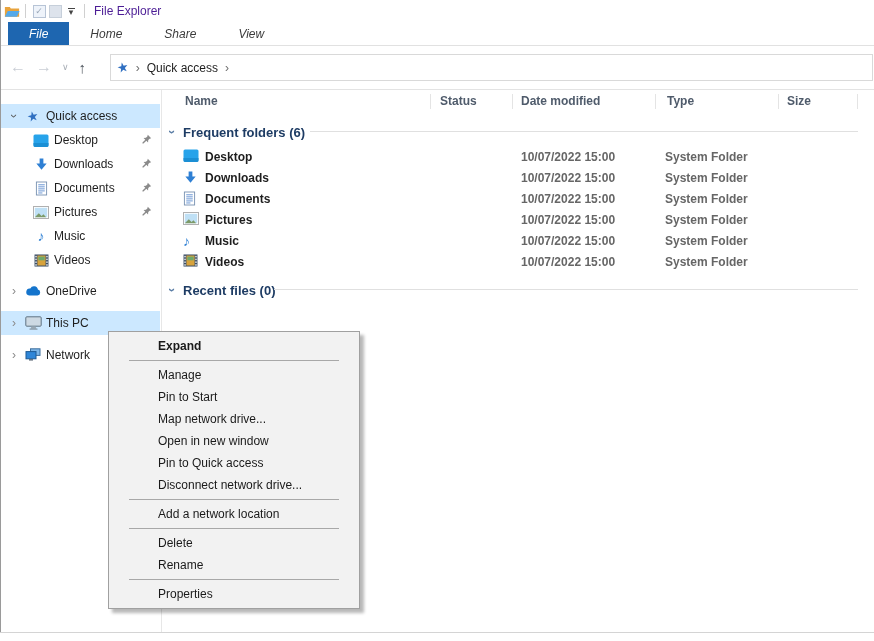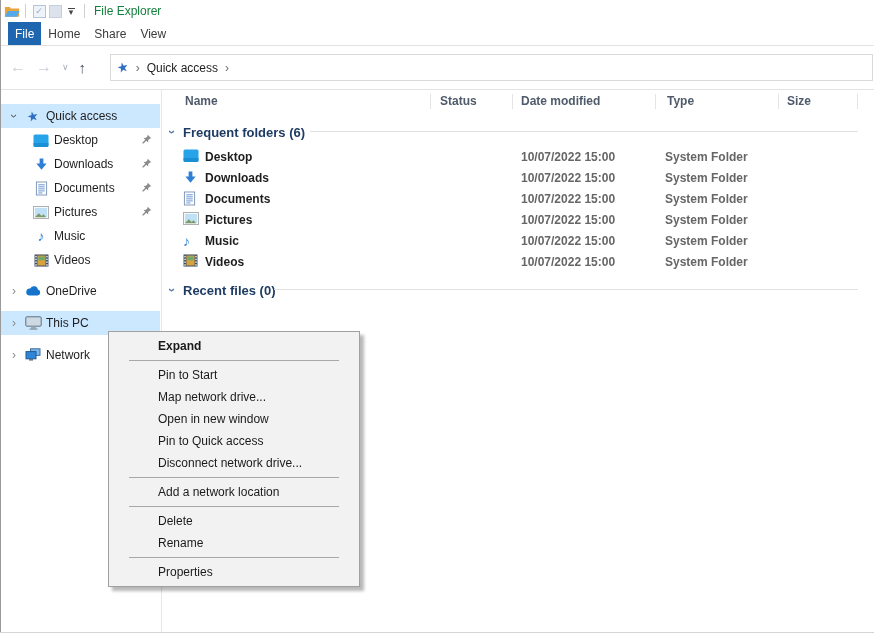--- a/index.html
+++ b/index.html
@@ -13,25 +13,25 @@
 
   
   .titlebar { left:0; top:0; width:874px; height:22px; background:#fff; display:flex; align-items:center; padding-left:4px; }
   .titlebar .sep { width:1px; height:14px; background:#d0d0d0; margin:0 5px; }
   .qat-btn { width:16px; height:16px; display:flex; align-items:center; justify-content:center; }
   .qat-box { width:13px; height:13px; border:1px solid #b7c4d6; background:#eef3fa; font-size:9px; color:#9aa7b8; display:flex; align-items:center; justify-content:center; }
   .qat-box.blank { background:#dde3ec; border-color:#c6cfda; }
   .qat-dd { display:flex; flex-direction:column; align-items:center; justify-content:center; color:#444; }
   .qat-dd .bar { width:7px; height:1px; background:#444; margin-bottom:0px; }
   .qat-dd .arrow { font-size:9px; line-height:6px; }
-  .win-title { margin-left:4px; color:#15803d; }
+  .win-title { margin-left:4px; color:#4c1d95; }
 
   
   .tabbar { left:0; top:22px; width:874px; height:24px; background:#fff; border-bottom:1px solid #e1e1e1; display:flex; align-items:stretch; padding-left:8px; }
-  .tab { padding:0 7px; display:flex; align-items:center; color:#3b3b3b; }
+  .tab { padding:0 21px; display:flex; align-items:center; color:#3b3b3b;font-style:italic; }
   .tab.active { background:#1e66b0; color:#fff; }
 
   
   .addressbar { left:0; top:46px; width:874px; height:44px; background:#fff; border-bottom:1px solid #e3e3e3; }
   .navbtns { position:absolute; left:10px; top:12px; display:flex; align-items:center; gap:10px; }
   .nav-arrow { font-size:16px; color:#c9ced5; }
   .nav-chevron { font-size:9px; color:#a7adb5; }
   .nav-up { font-size:15px; color:#4f565e; }
   .crumbbar { position:absolute; left:110px; top:8px; width:763px; height:27px; border:1px solid #d9d9d9; background:#fff; display:flex; align-items:center; padding-left:6px; }
   .qa-star { color:#2f6fc1; font-size:13px; transform:rotate(-12deg); display:inline-block; }
@@ -358,20 +358,21 @@
   <div class="group-hdr" style="left:4px; top:190px;">
     <span class="gchev">›</span>
     <span>Recent files (0)</span>
   </div>
   <div class="group-line" style="left:112px; top:199px; width:584px;"></div>
 </div>
 
 <div class="abs ctxmenu">
   <div class="mi bold">Expand</div>
   <div class="menu-sep"></div>
+  <div class="mi">Manage</div>
   <div class="mi">Pin to Start</div>
   <div class="mi">Map network drive...</div>
   <div class="mi">Open in new window</div>
   <div class="mi">Pin to Quick access</div>
   <div class="mi">Disconnect network drive...</div>
   <div class="menu-sep"></div>
   <div class="mi">Add a network location</div>
   <div class="menu-sep"></div>
   <div class="mi">Delete</div>
   <div class="mi">Rename</div>

